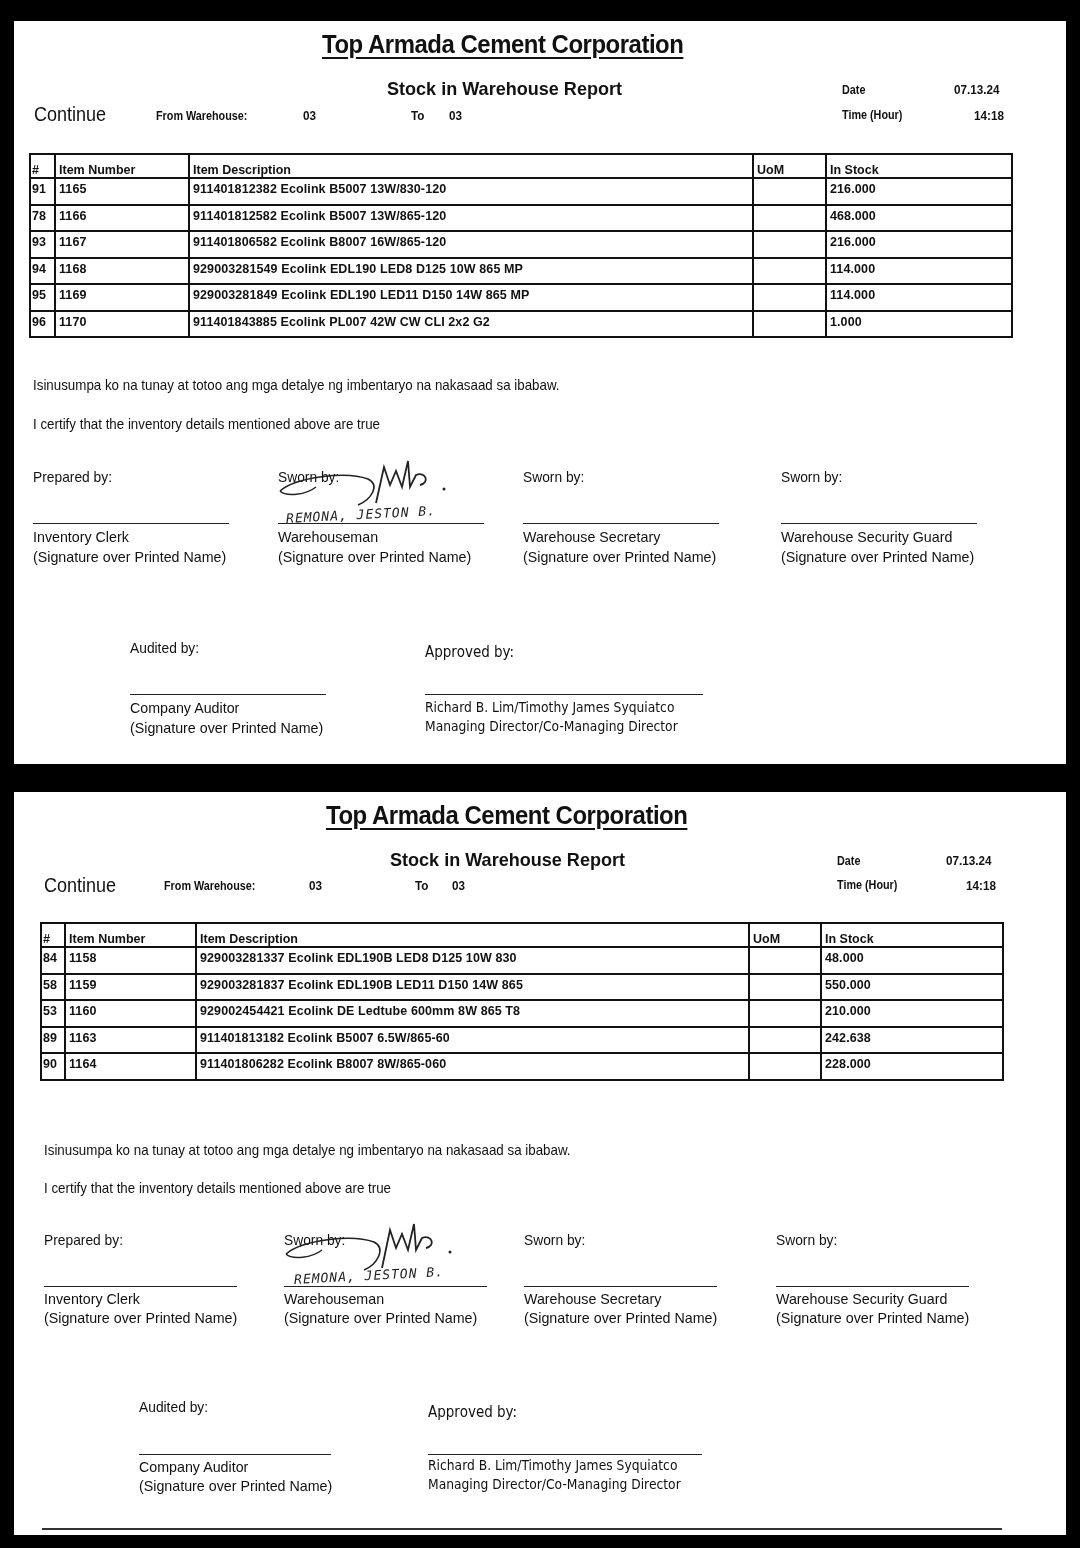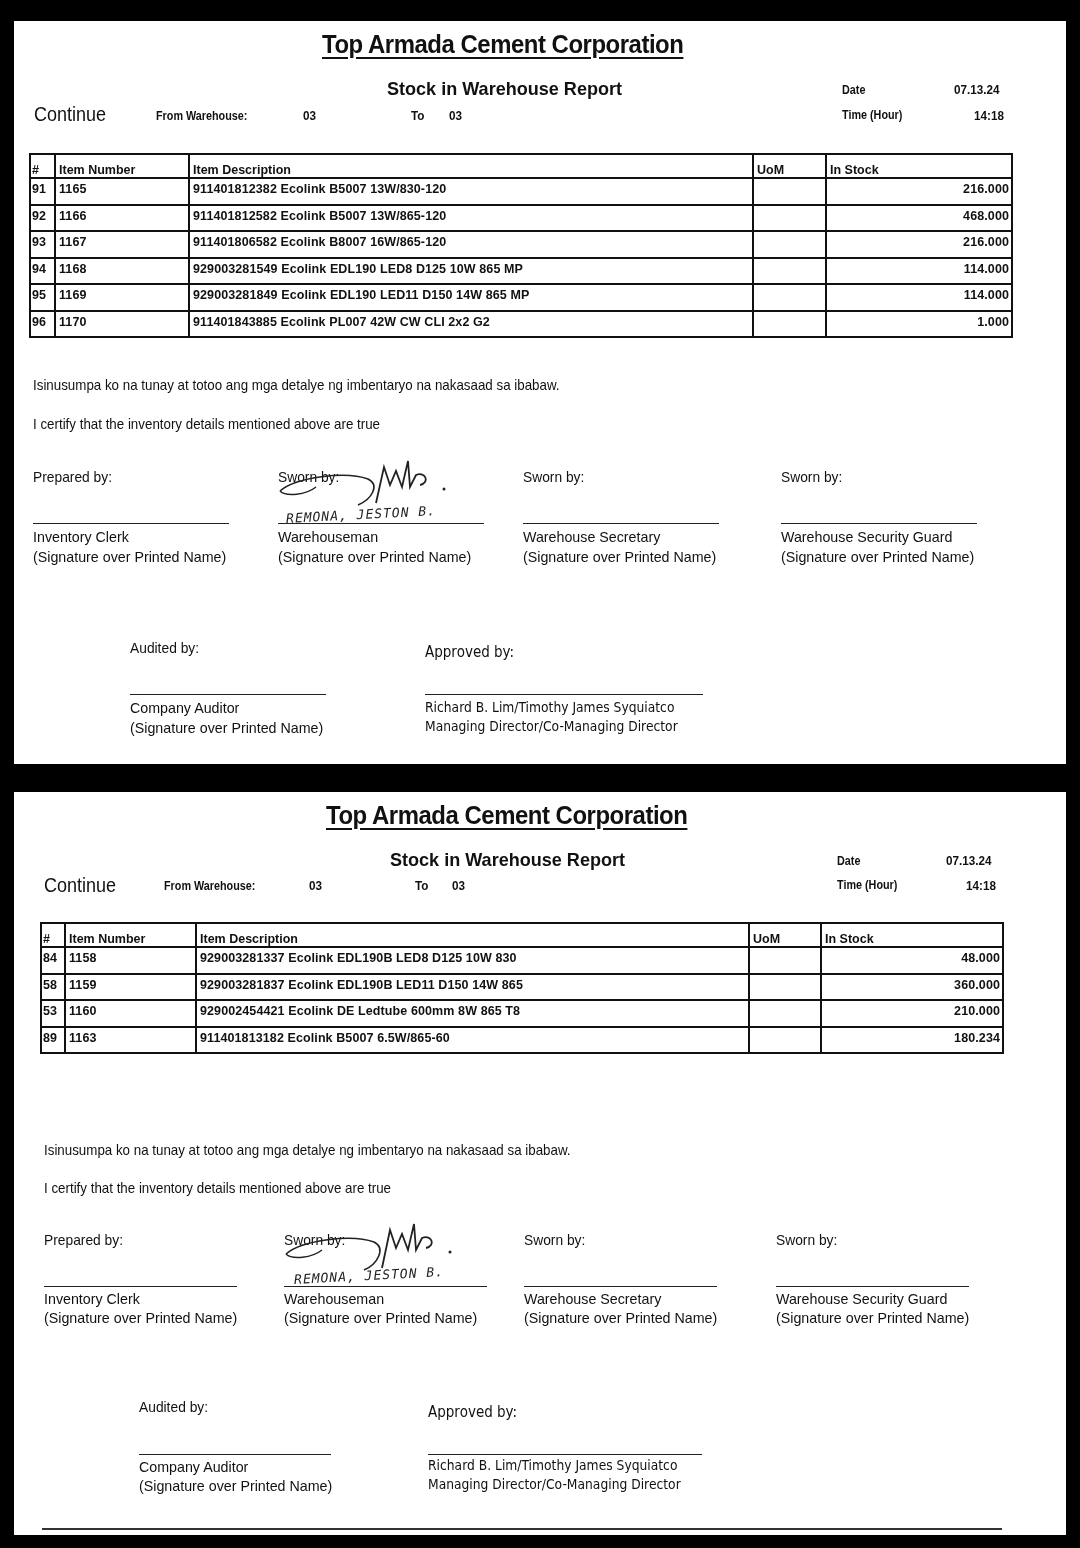--- a/index.html
+++ b/index.html
@@ -12,21 +12,21 @@
     .abs { position: absolute; white-space: nowrap; }
     .company { font-weight: bold; font-size: 26px; text-decoration: underline; text-underline-offset: 4px; letter-spacing: -0.5px; transform: scaleX(0.92); transform-origin: left top; }
     .report-title { font-weight: bold; font-size: 19px; transform: scaleX(0.95); transform-origin: left top; }
     .continue { font-size: 20px; transform: scaleX(0.9); transform-origin: left top; }
     .small-label { font-size: 12px; font-weight: bold; transform: scaleX(0.9); transform-origin: left top; }
     .meta-val { font-size: 13px; font-weight: bold; transform: scaleX(0.9); transform-origin: left top; }
 
     table.stock { position: absolute; border-collapse: collapse; font-size: 12.5px; font-weight: bold; table-layout: fixed; }
     table.stock th, table.stock td { border: 2px solid #111; height: 26.5px; padding: 0 3px; text-align: left; overflow: hidden; white-space: nowrap; }
     table.stock th { font-size: 12.5px; font-weight: bold; height: 24px; padding-top: 6px; vertical-align: bottom; }
-    table.stock td.num { text-align: right; padding-right: 2px; }
+    table.stock td.num { text-align: left; padding-right: 2px; }
     table.stock td.idx, table.stock th.idx { padding-left: 1px; padding-right: 0; }
     table.stock td { vertical-align: top; padding-top: 3px; letter-spacing: 0.1px; }
 
     .cert { font-size: 14.5px; transform: scaleX(0.92); transform-origin: left top; }
     .sig-label { font-size: 15px; transform: scaleX(0.92); transform-origin: left top; }
     .sig-line { position: absolute; border-bottom: 1.5px solid #222; height: 0; }
     .sig-role { font-size: 15px; line-height: 20px; transform: scaleX(0.95); transform-origin: left top; }
     .approver { font-size: 14.5px; line-height: 19px; font-family: "DejaVu Sans", sans-serif; transform: scaleX(0.85); transform-origin: left top; }
     .approved-label { font-size: 15px; font-family: "DejaVu Sans", sans-serif; transform: scaleX(0.9); transform-origin: left top; }
 
@@ -69,21 +69,21 @@
     </thead>
     <tbody>
       <tr>
           <td class="idx">91</td>
           <td>1165</td>
           <td>911401812382 Ecolink B5007 13W/830-120</td>
           <td></td>
           <td class="num">216.000</td>
         </tr>
       <tr>
-          <td class="idx">92</td>
+          <td class="idx">78</td>
           <td>1166</td>
           <td>911401812582 Ecolink B5007 13W/865-120</td>
           <td></td>
           <td class="num">468.000</td>
         </tr>
       <tr>
           <td class="idx">93</td>
           <td>1167</td>
           <td>911401806582 Ecolink B8007 16W/865-120</td>
           <td></td>
@@ -190,35 +190,42 @@
           <td>1158</td>
           <td>929003281337 Ecolink EDL190B LED8 D125 10W 830</td>
           <td></td>
           <td class="num">48.000</td>
         </tr>
       <tr>
           <td class="idx">58</td>
           <td>1159</td>
           <td>929003281837 Ecolink EDL190B LED11 D150 14W 865</td>
           <td></td>
-          <td class="num">360.000</td>
+          <td class="num">550.000</td>
         </tr>
       <tr>
           <td class="idx">53</td>
           <td>1160</td>
           <td>929002454421 Ecolink DE  Ledtube 600mm 8W 865 T8</td>
           <td></td>
           <td class="num">210.000</td>
         </tr>
       <tr>
           <td class="idx">89</td>
           <td>1163</td>
           <td>911401813182 Ecolink B5007 6.5W/865-60</td>
           <td></td>
-          <td class="num">180.234</td>
+          <td class="num">242.638</td>
+        </tr>
+      <tr>
+          <td class="idx">90</td>
+          <td>1164</td>
+          <td>911401806282 Ecolink B8007 8W/865-060</td>
+          <td></td>
+          <td class="num">228.000</td>
         </tr>
     </tbody>
   </table>
 
   <div class="abs cert" style="left:30px; top:350px;">Isinusumpa ko na tunay at totoo ang mga detalye ng imbentaryo na nakasaad sa ibabaw.</div>
   <div class="abs cert" style="left:30px; top:388px;">I certify that the inventory details mentioned above are true</div>
 
   <div class="abs sig-label" style="left:30px; top:439px;">Prepared by:</div>
   <div class="sig-line" style="left:30px; top:494px; width:193px;"></div>
   <div class="abs sig-role" style="left:30px; top:497px;">Inventory Clerk</div>

